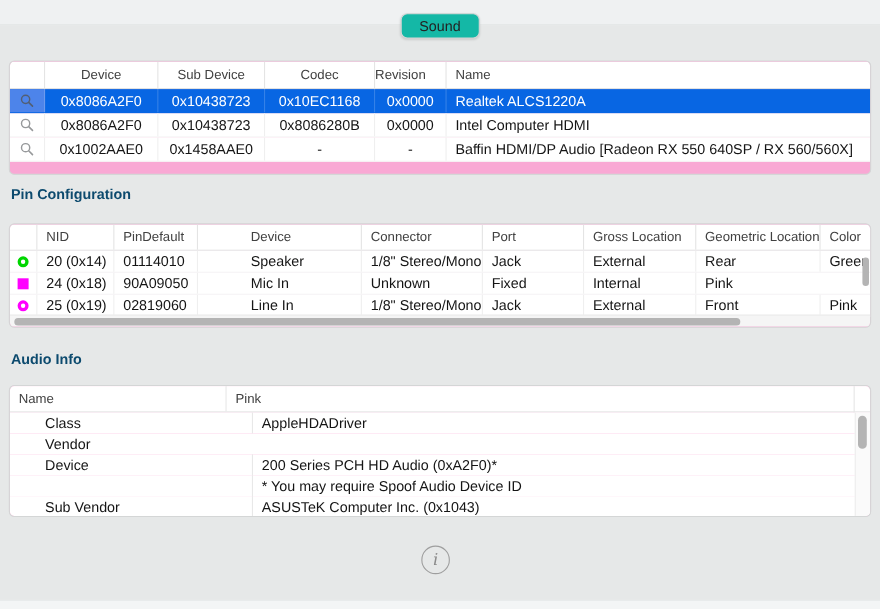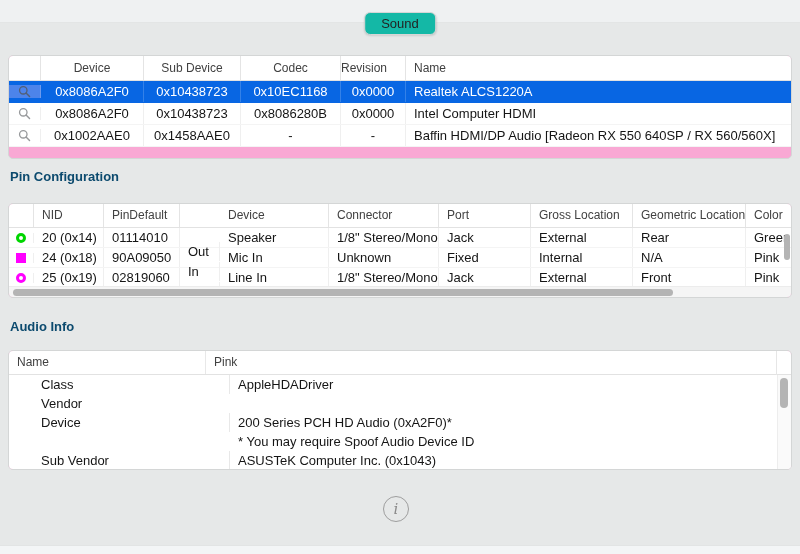--- a/index.html
+++ b/index.html
@@ -30,21 +30,21 @@
     position: absolute; left: 8px; width: 784px;
     background: #f9a8d4; border: 1px solid #d4d6d6; border-radius: 5px;
     overflow: hidden; font-size: 13px;
   }
   .thead { display: flex; background: #fff; border-bottom: 1px solid #e2e2e2; }
   .th {
     font-size: 12px; color: #414141; border-right: 1px solid #e4e4e4;
     white-space: nowrap; overflow: hidden;
   }
   .th:last-child { border-right: none; }
-  .tr { display: flex; border-bottom: 1px solid #f4f4f4; background: #fff; align-items: center; }
+  .tr { display: flex; border-bottom: 1px solid #f4f4f4; background: #fff; }
   .td {
     white-space: nowrap; overflow: hidden; border-right: 1px solid #efefef;
     color: #151515;
   }
   .td:last-child { border-right: none; }
   
   .device-table { top: 55px; height: 104px; }
   .device-table .thead { height: 25px; }
   .device-table .th { line-height: 24px; }
   .device-table .tr { height: 22px; }
@@ -228,21 +228,20 @@
       <div class="td p-ico">
           <span class="pin-square-pink"></span>
         </div>
       <div class="td p-nid">24 (0x18)</div>
       <div class="td p-pd">90A09050</div>
       <div class="td p-dir">In</div>
       <div class="td p-dev">Mic In</div>
       <div class="td p-con">Unknown</div>
       <div class="td p-port">Fixed</div>
       <div class="td p-gross">Internal</div>
-      <div class="td p-geo">N/A</div>
       <div class="td p-col">Pink</div>
     </div>
     <div class="tr">
       <div class="td p-ico">
           <span class="pin-ring-pink"></span>
         </div>
       <div class="td p-nid">25 (0x19)</div>
       <div class="td p-pd">02819060</div>
       <div class="td p-dir">In</div>
       <div class="td p-dev">Line In</div>

